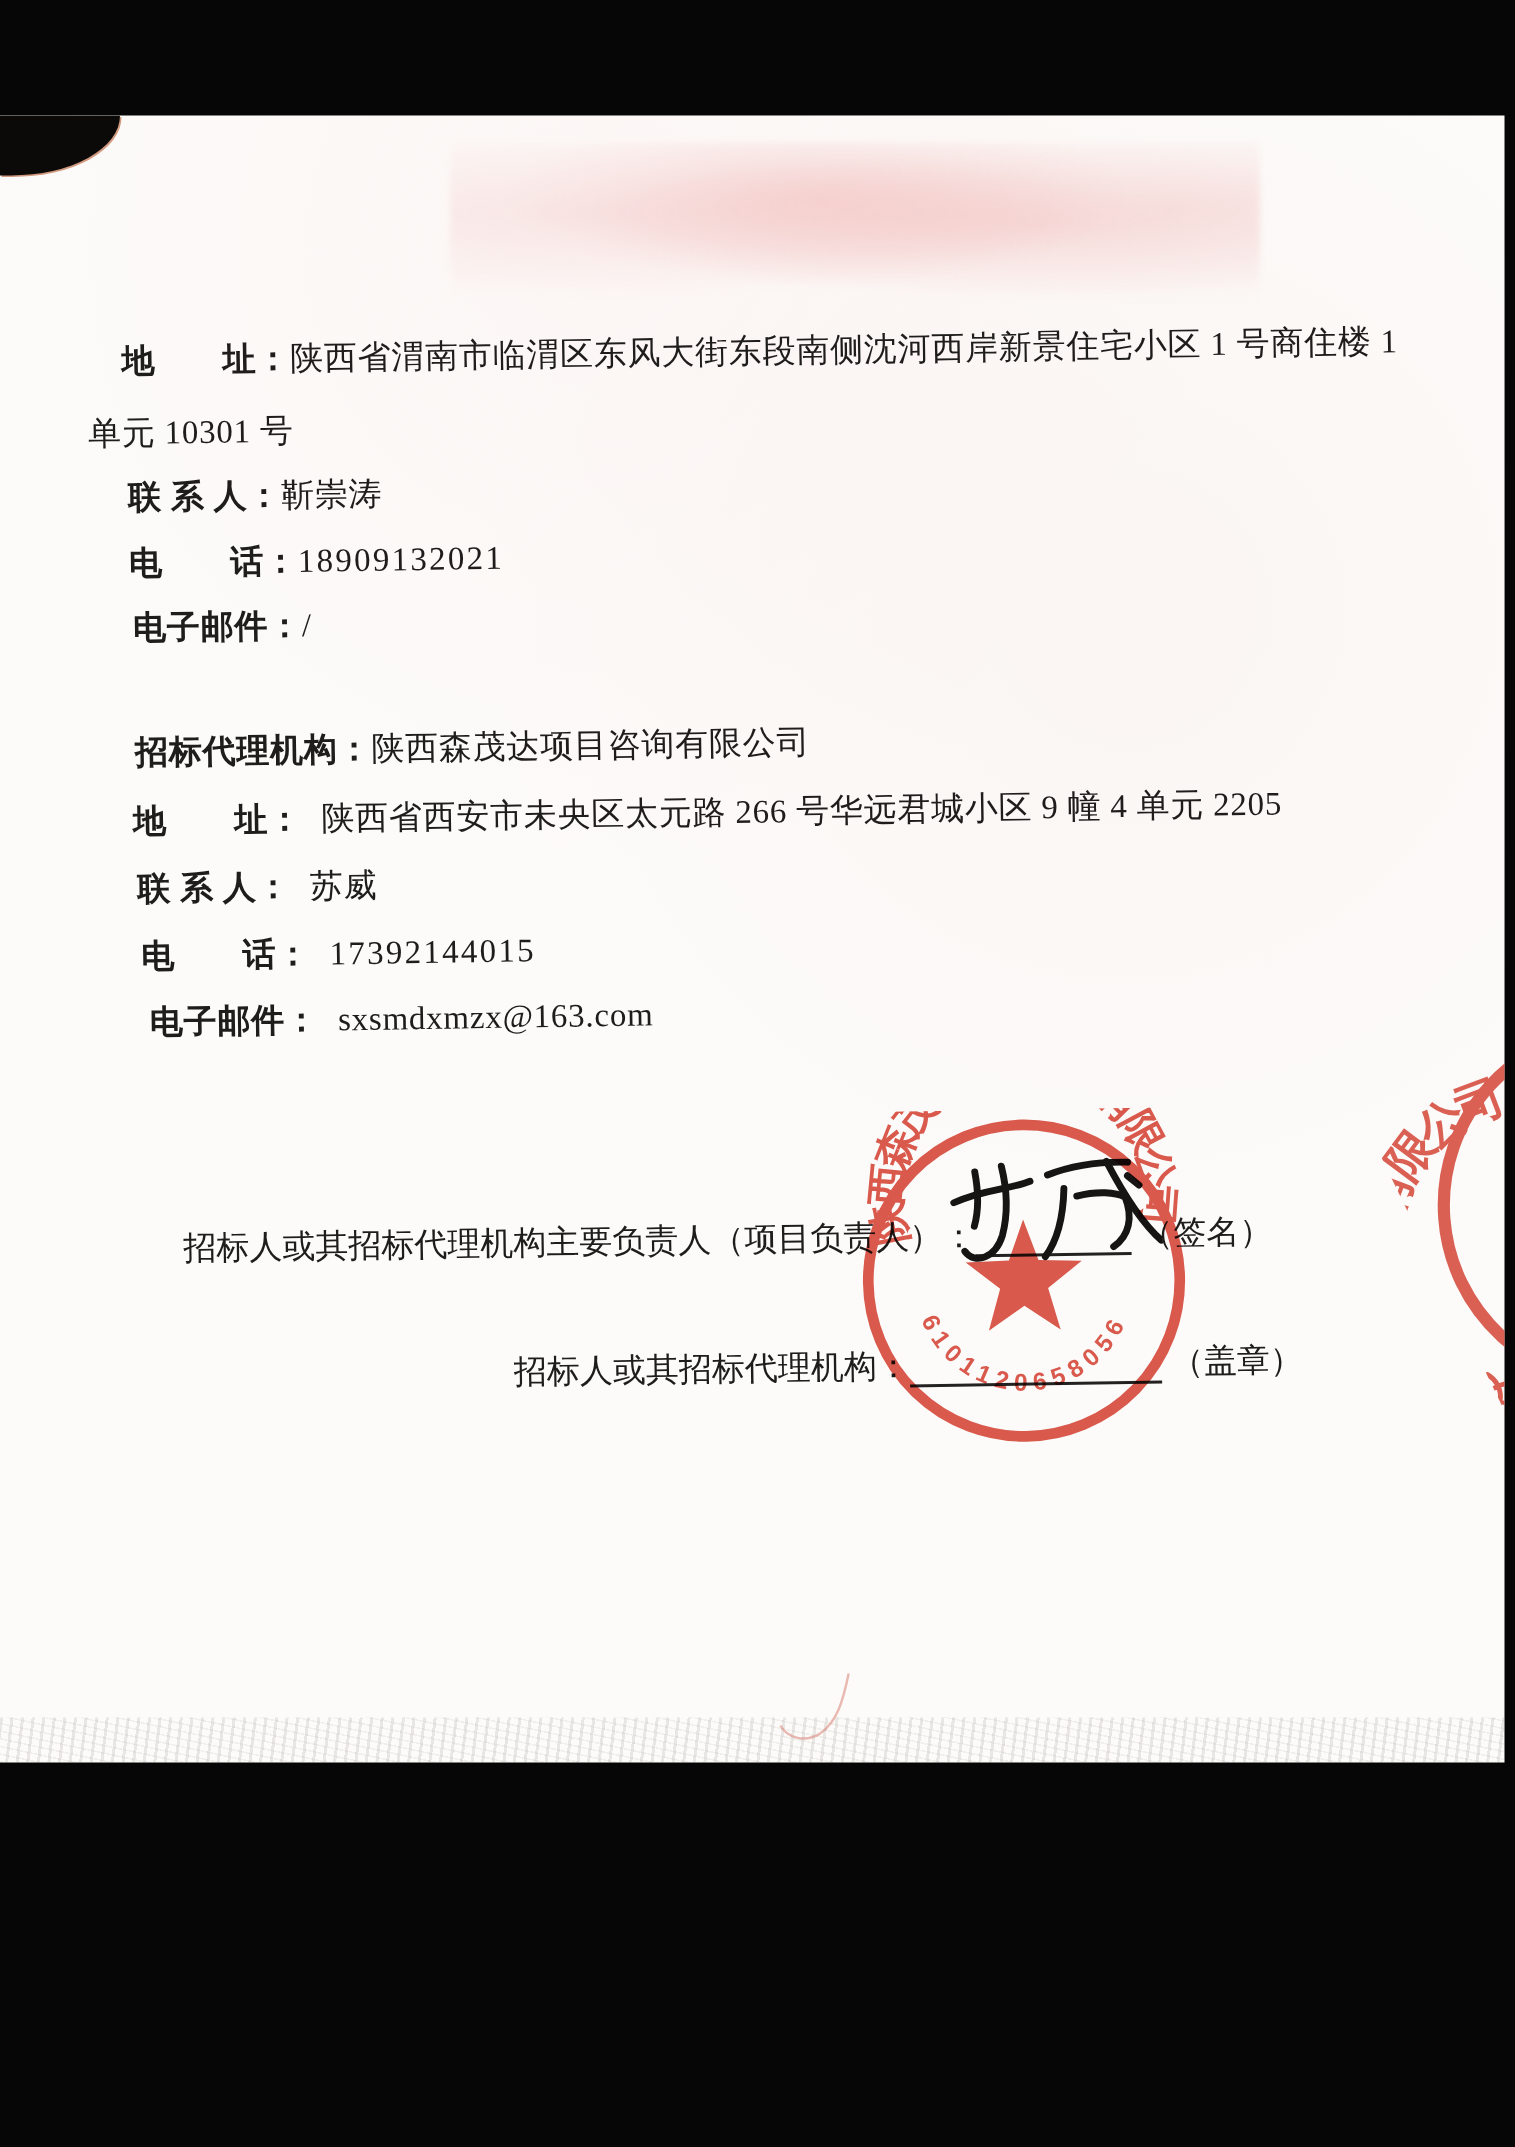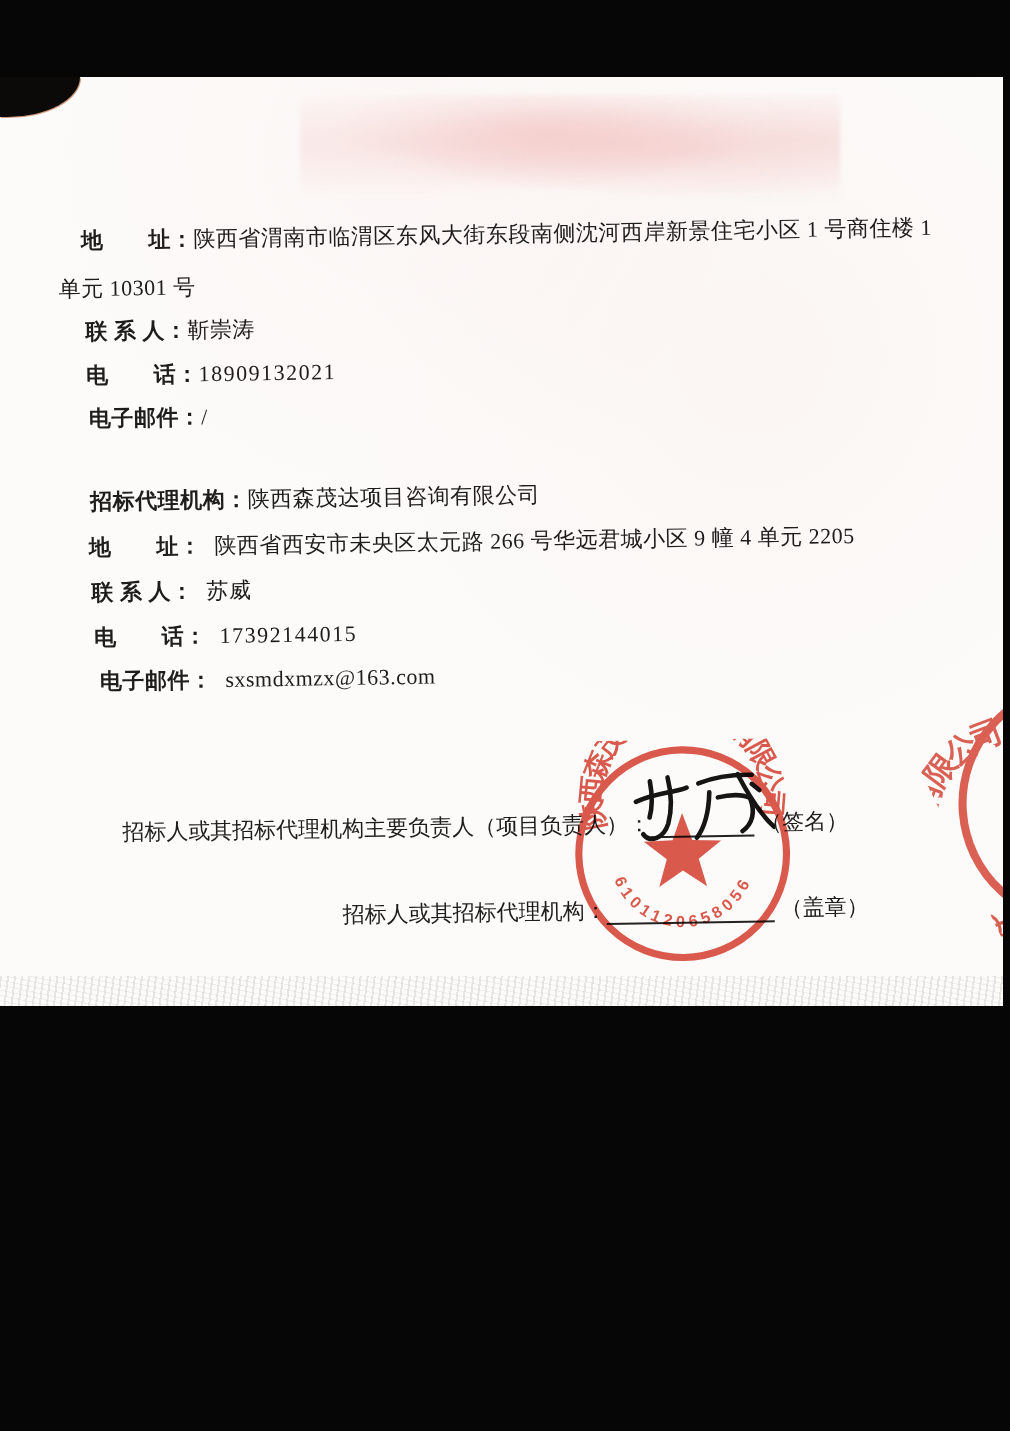--- a/index.html
+++ b/index.html
@@ -5,21 +5,21 @@
   html,body{margin:0;padding:0;}
   body{
     width:1010px;height:1431px;
     position:relative;
     background:#060606;
     overflow:hidden;
     font-family:"Liberation Serif","DejaVu Serif",serif;
   }
   
   .paper{
-    position:absolute;left:0;top:77px;width:1003px;height:929px;
+    position:absolute;left:0;top:77px;width:1003px;height:1098px;
     background:
       radial-gradient(circle at 40% 8%, rgba(255,205,205,.10), rgba(255,255,255,0) 35%),
       radial-gradient(circle at 75% 30%, rgba(250,240,238,.5), rgba(255,255,255,0) 40%),
       #fcfbf9;
     overflow:hidden;
   }
   
   .corner-wedge{
     position:absolute;top:0;left:0;width:80px;height:40px;
     background:#0b0a09;

